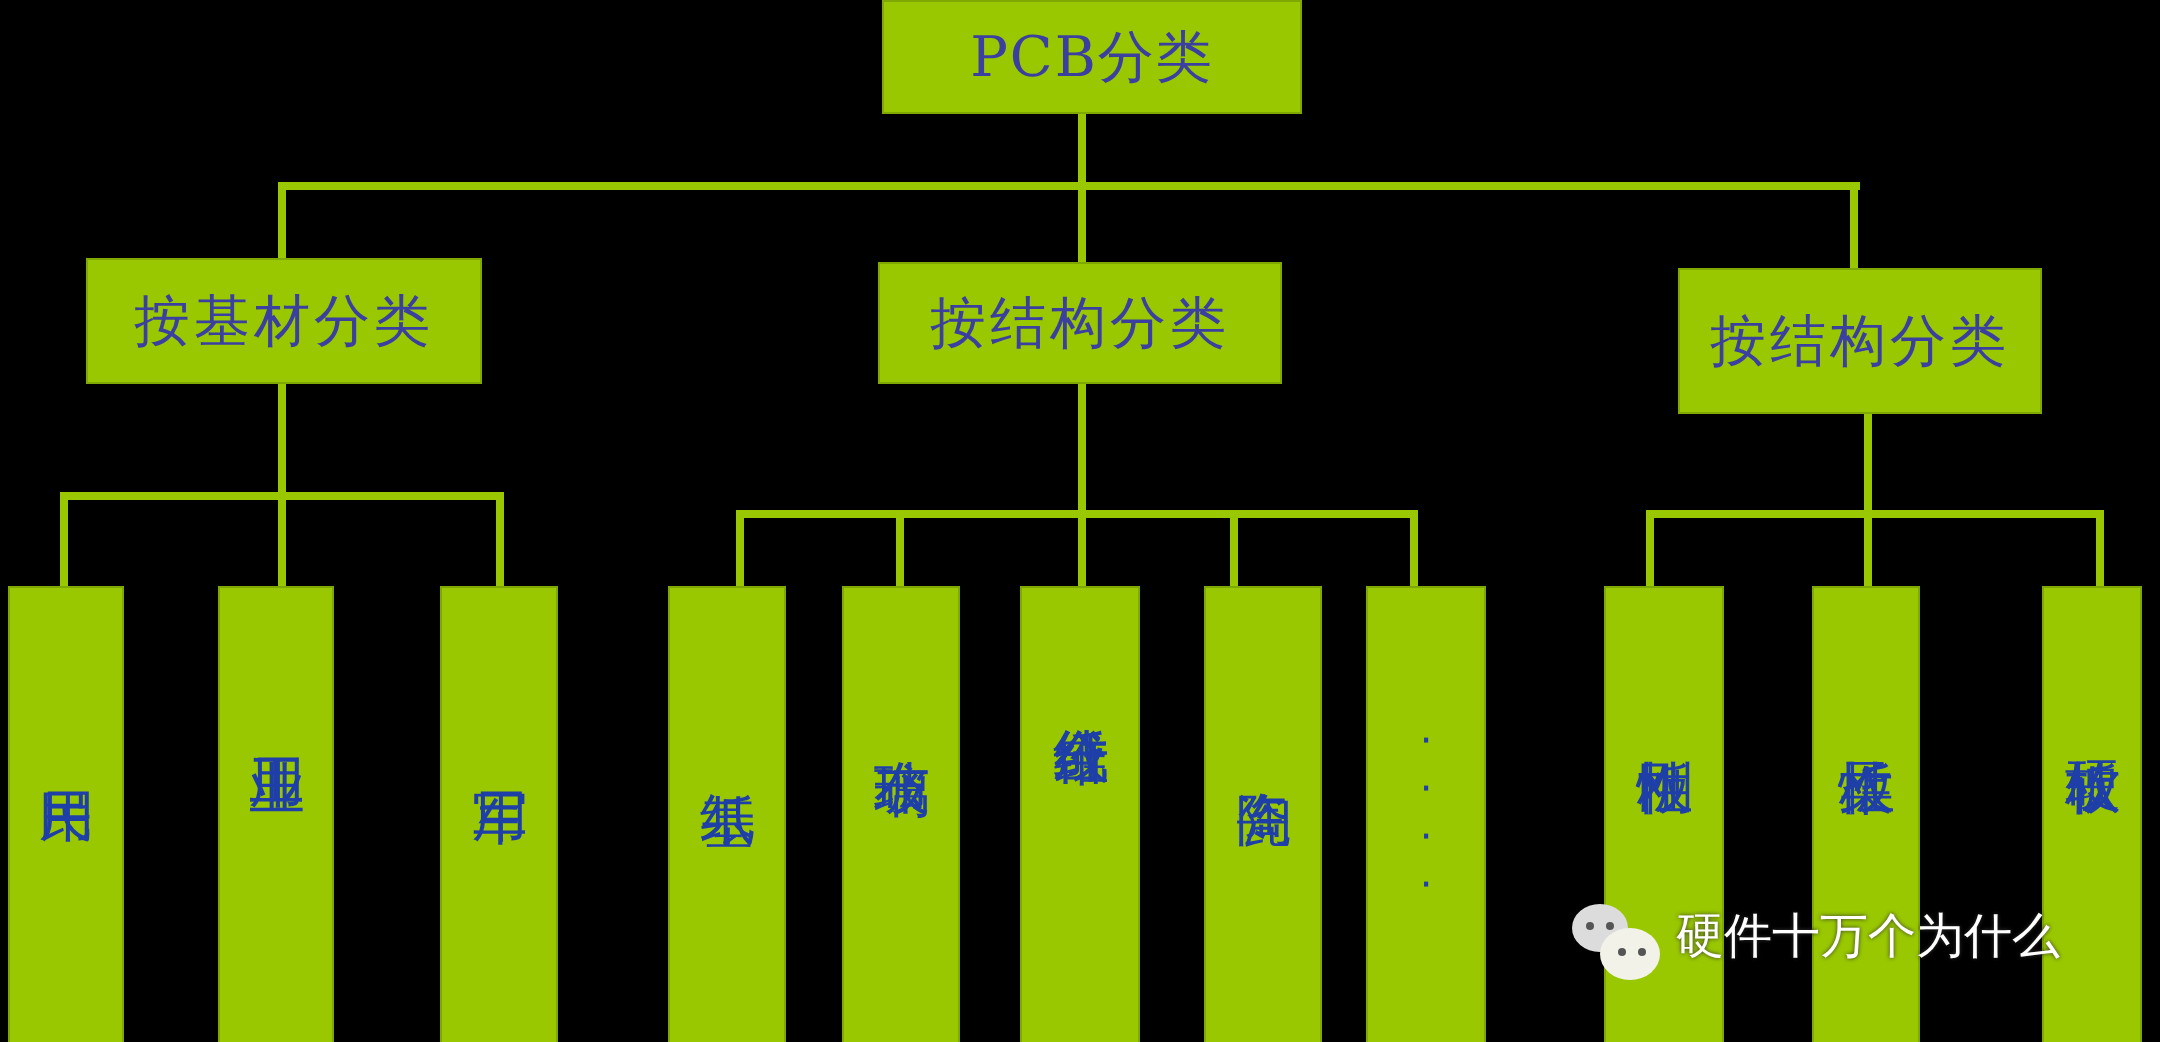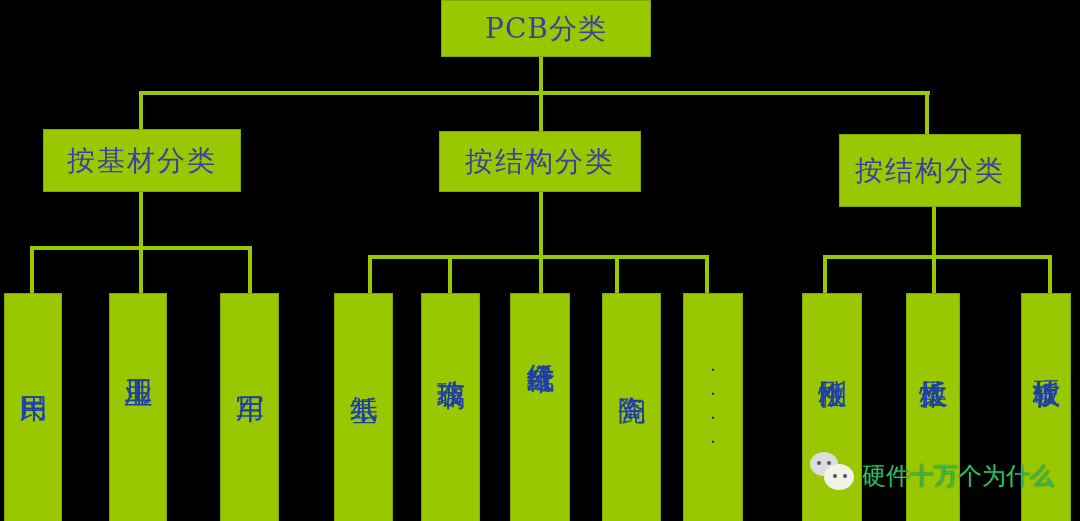--- a/index.html
+++ b/index.html
@@ -16,23 +16,23 @@
   }
   .root { font-family: "DejaVu Serif", serif; font-size: 28px; letter-spacing: 1px; }
   .lvl2 { font-size: 28px; letter-spacing: 2px; }
   .leaf {
     flex-direction: column; justify-content: flex-start;
     color: #1f3fa8; font-size: 28px; line-height: 34px;
   }
   .leaf .v { writing-mode: vertical-rl; text-orientation: upright; letter-spacing: 0; }
   .line { position: absolute; background: #99c800; }
   .watermark {
-    position: absolute; left: 810px; top: 452px;
-    display: flex; align-items: flex-end; gap: 6px;
-    color: #22c55e; font-size: 24px; text-shadow: 0 0 2px #333;
+    position: absolute; left: 786px; top: 452px;
+    display: flex; align-items: flex-start; gap: 6px;
+    color: #ffffff; font-size: 24px; text-shadow: 0 0 2px #333;
   }
   .wm-icon { position: relative; width: 46px; height: 40px; }
   .bubble {
     position: absolute; border-radius: 50%; background: #e8e8e8;
   }
   .bubble.b1 { left: 0; top: 0; width: 28px; height: 24px; background:#dcdcdc; }
   .bubble.b2 { left: 14px; top: 12px; width: 30px; height: 26px; background:#f2f2e8; }
   .eye { position:absolute; width:4px; height:4px; border-radius:50%; background:#555; }
 </style>
 </head>

